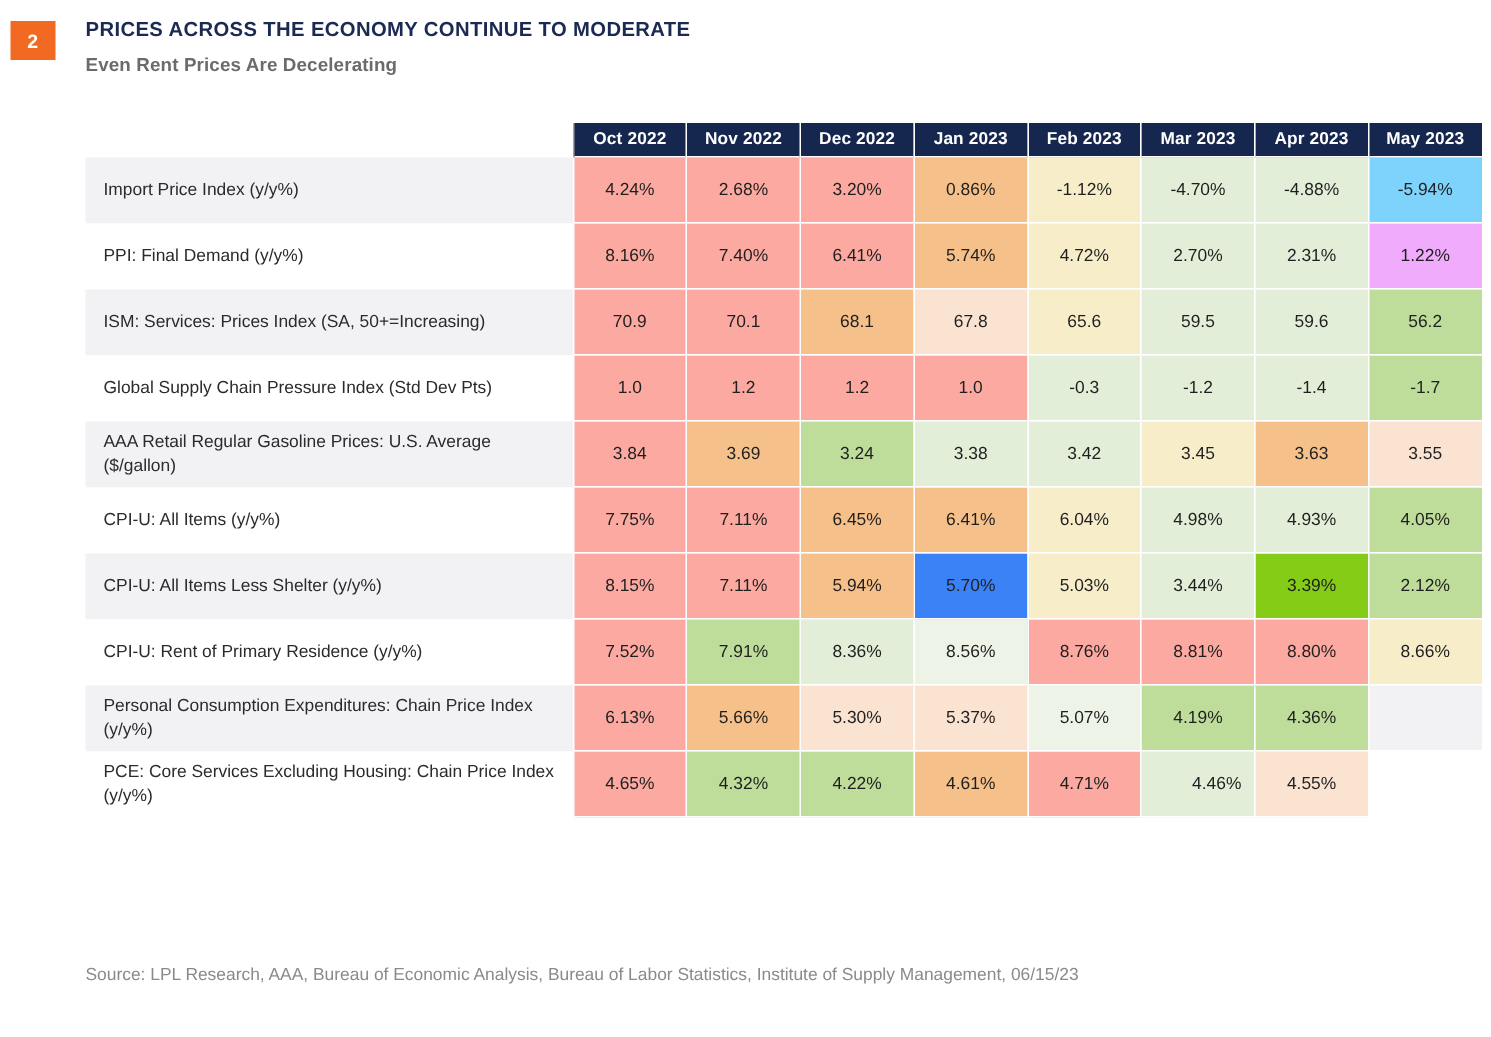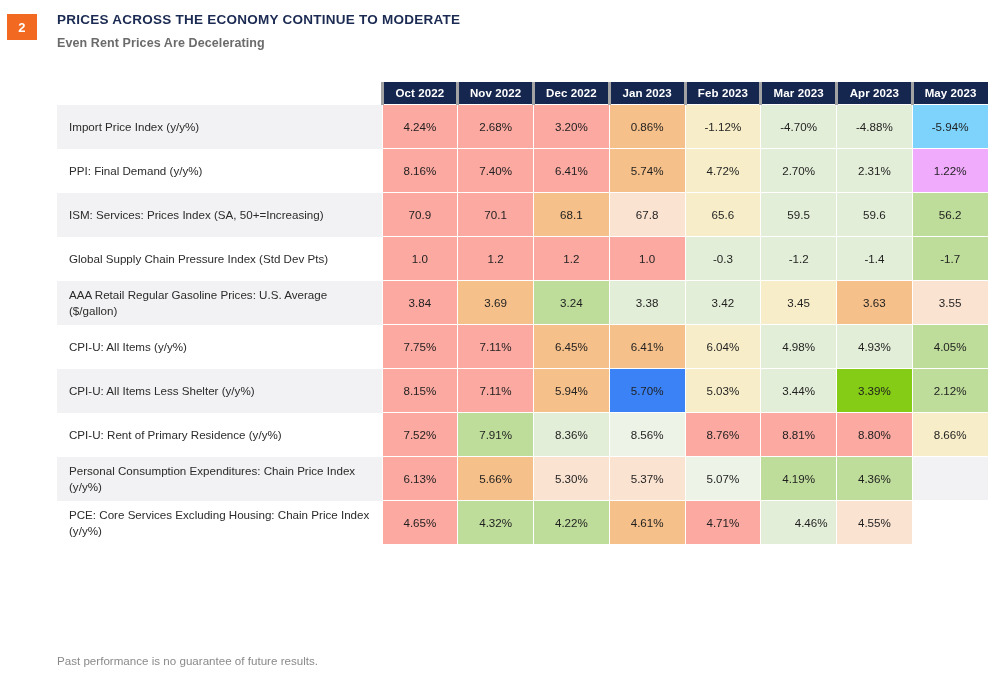--- a/index.html
+++ b/index.html
@@ -83,21 +83,21 @@
   }
   thead th.mhead {
     background: #16274f;
     color: #ffffff;
     font-size: 11.5px;
     font-weight: bold;
     height: 22px;
     padding: 0;
     text-align: center;
     vertical-align: middle;
-    border-left: 3px solid #a3a3a3;
+    border-left: 1px solid #a3a3a3;
     border-right: 1px solid #ffffff;
     letter-spacing: 0.1px;
     white-space: nowrap;
   }
 
   tbody td.rowlabel {
     font-size: 11.6px;
     color: #2b2b2b;
     padding: 0 4px 0 12px;
     vertical-align: middle;
@@ -283,14 +283,14 @@
           <td class="cell" style="background: rgb(251, 169, 161);">4.71%</td>
           <td class="cell" style="background: rgb(227, 238, 216); padding-left: 25px;">4.46%</td>
           <td class="cell" style="background: rgb(251, 227, 210);">4.55%</td>
           <td class="cell" style="background: rgb(255, 255, 255);"></td>
         </tr>
       </tbody>
   </table>
 </div>
 
 <div id="footer">
-  <div id="disclaimer-line">Past performance is no guarantee of future results.</div>
+  <div id="source-line">Source: LPL Research, AAA, Bureau of Economic Analysis, Bureau of Labor Statistics, Institute of Supply Management, 06/15/23</div>
 </div>
 
 </body></html>

